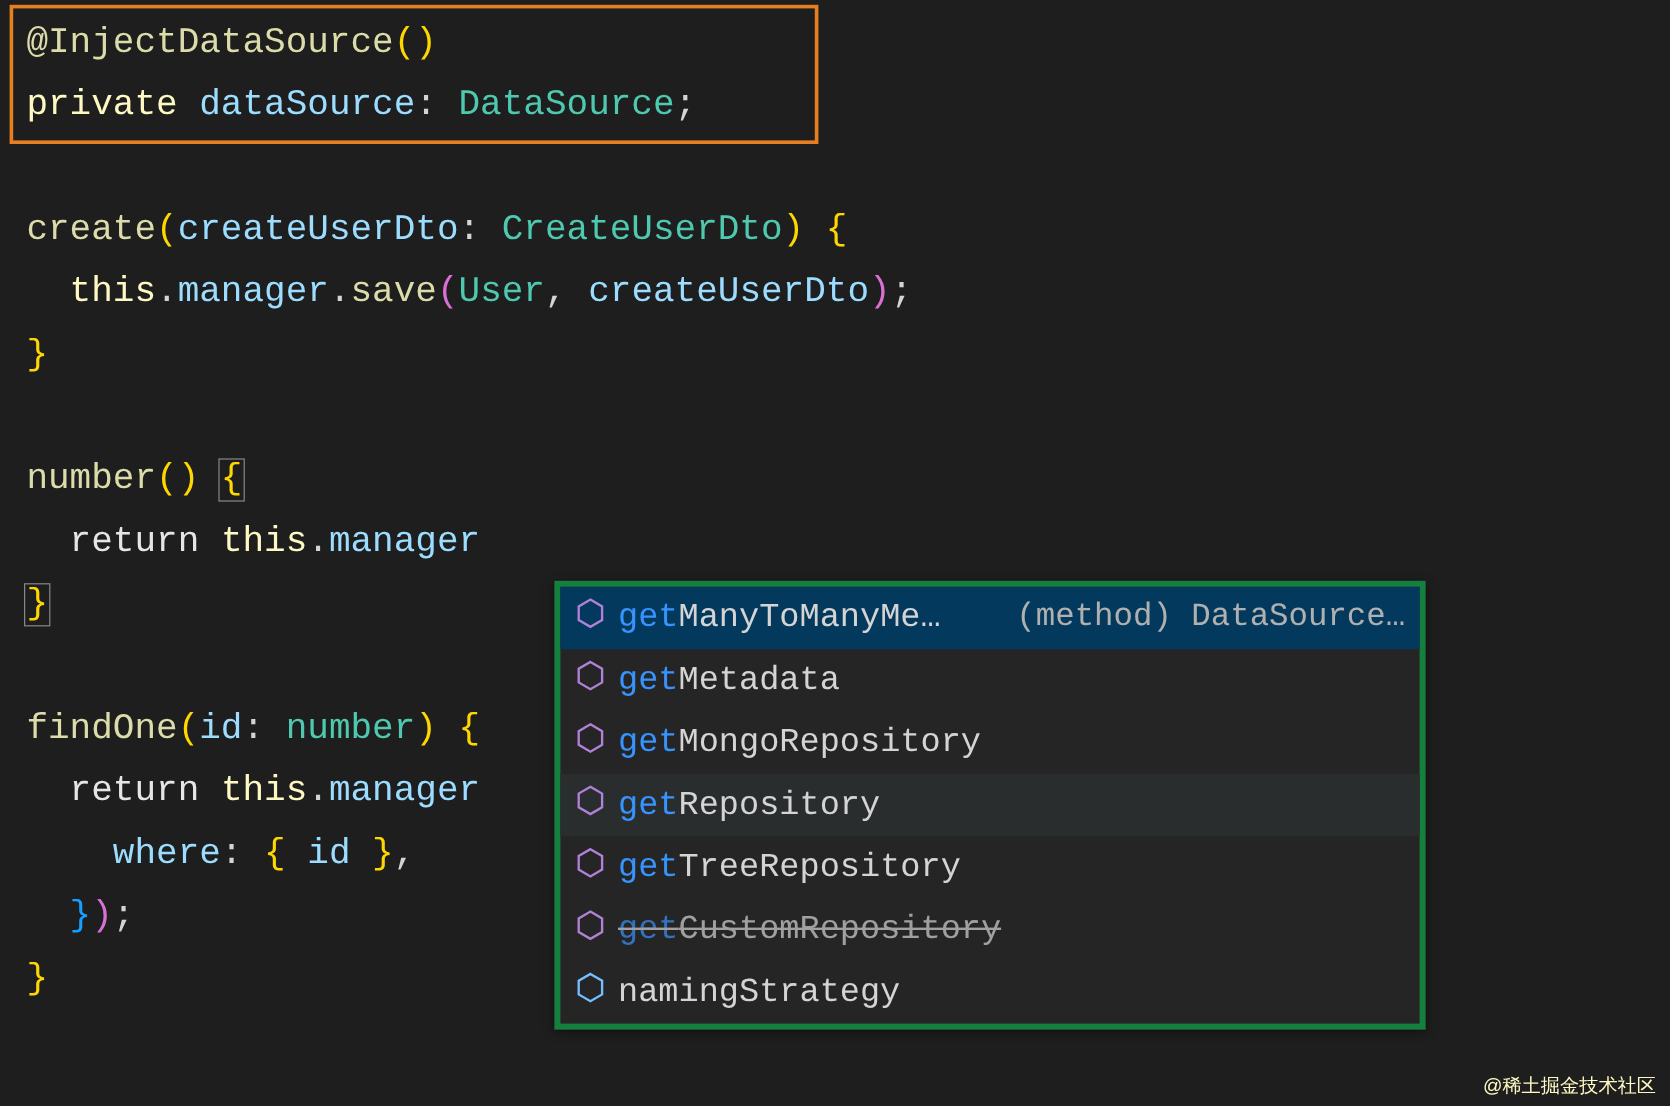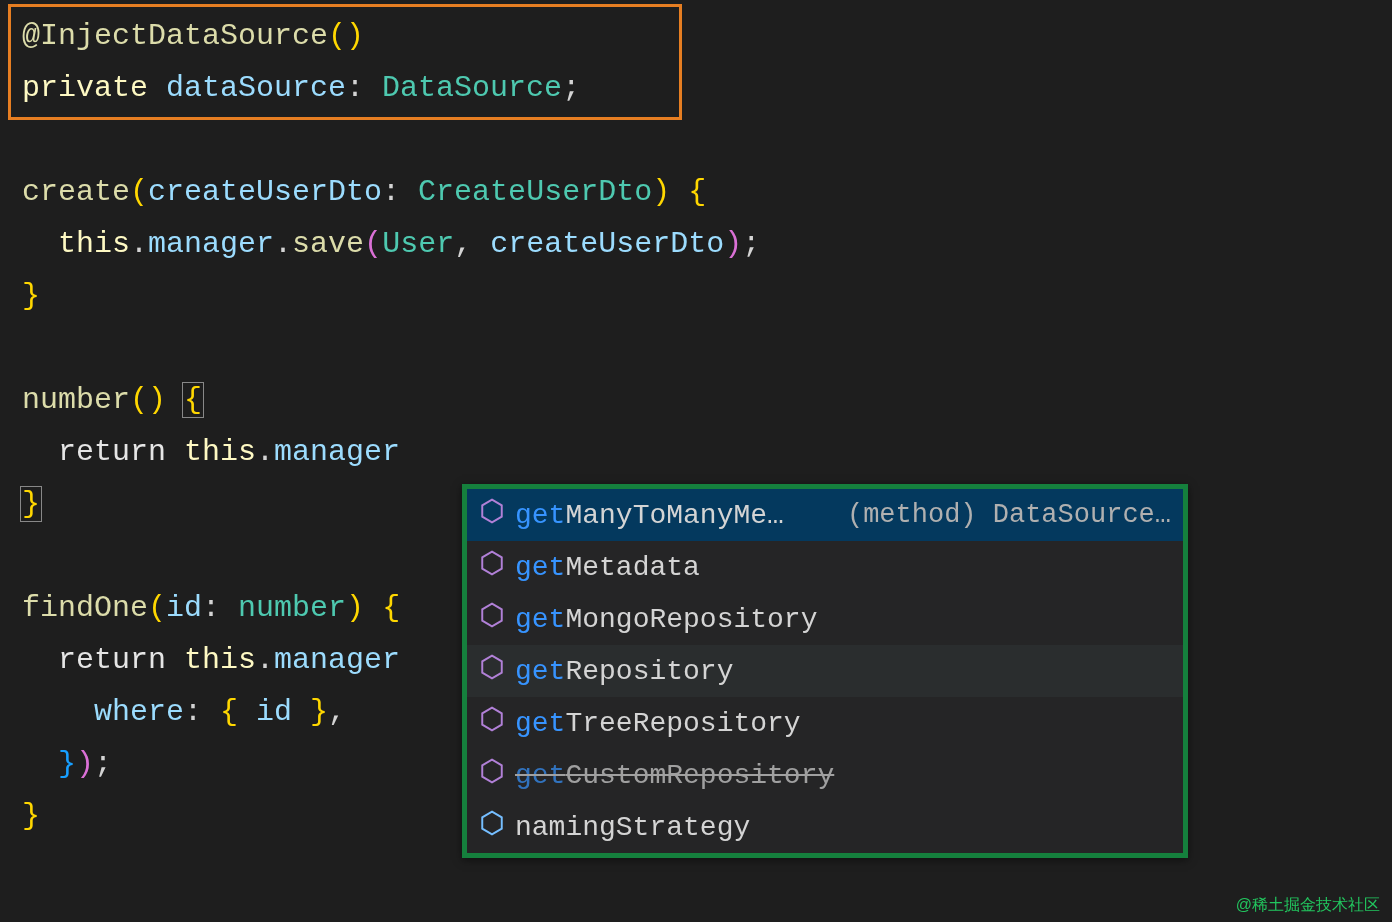--- a/index.html
+++ b/index.html
@@ -103,21 +103,21 @@
       padding-left: 20px;
     }
     .strikethrough {
       text-decoration: line-through;
       opacity: 0.7;
     }
     .watermark {
       position: absolute;
       bottom: 6px;
       right: 12px;
-      color: #22c55e;
+      color: #fef9c3;
       font-size: 16px;
       font-family: sans-serif;
     }
   </style>
 </head>
 <body>
 
 <div class="editor">
   <div class="highlight-box"></div>
 

